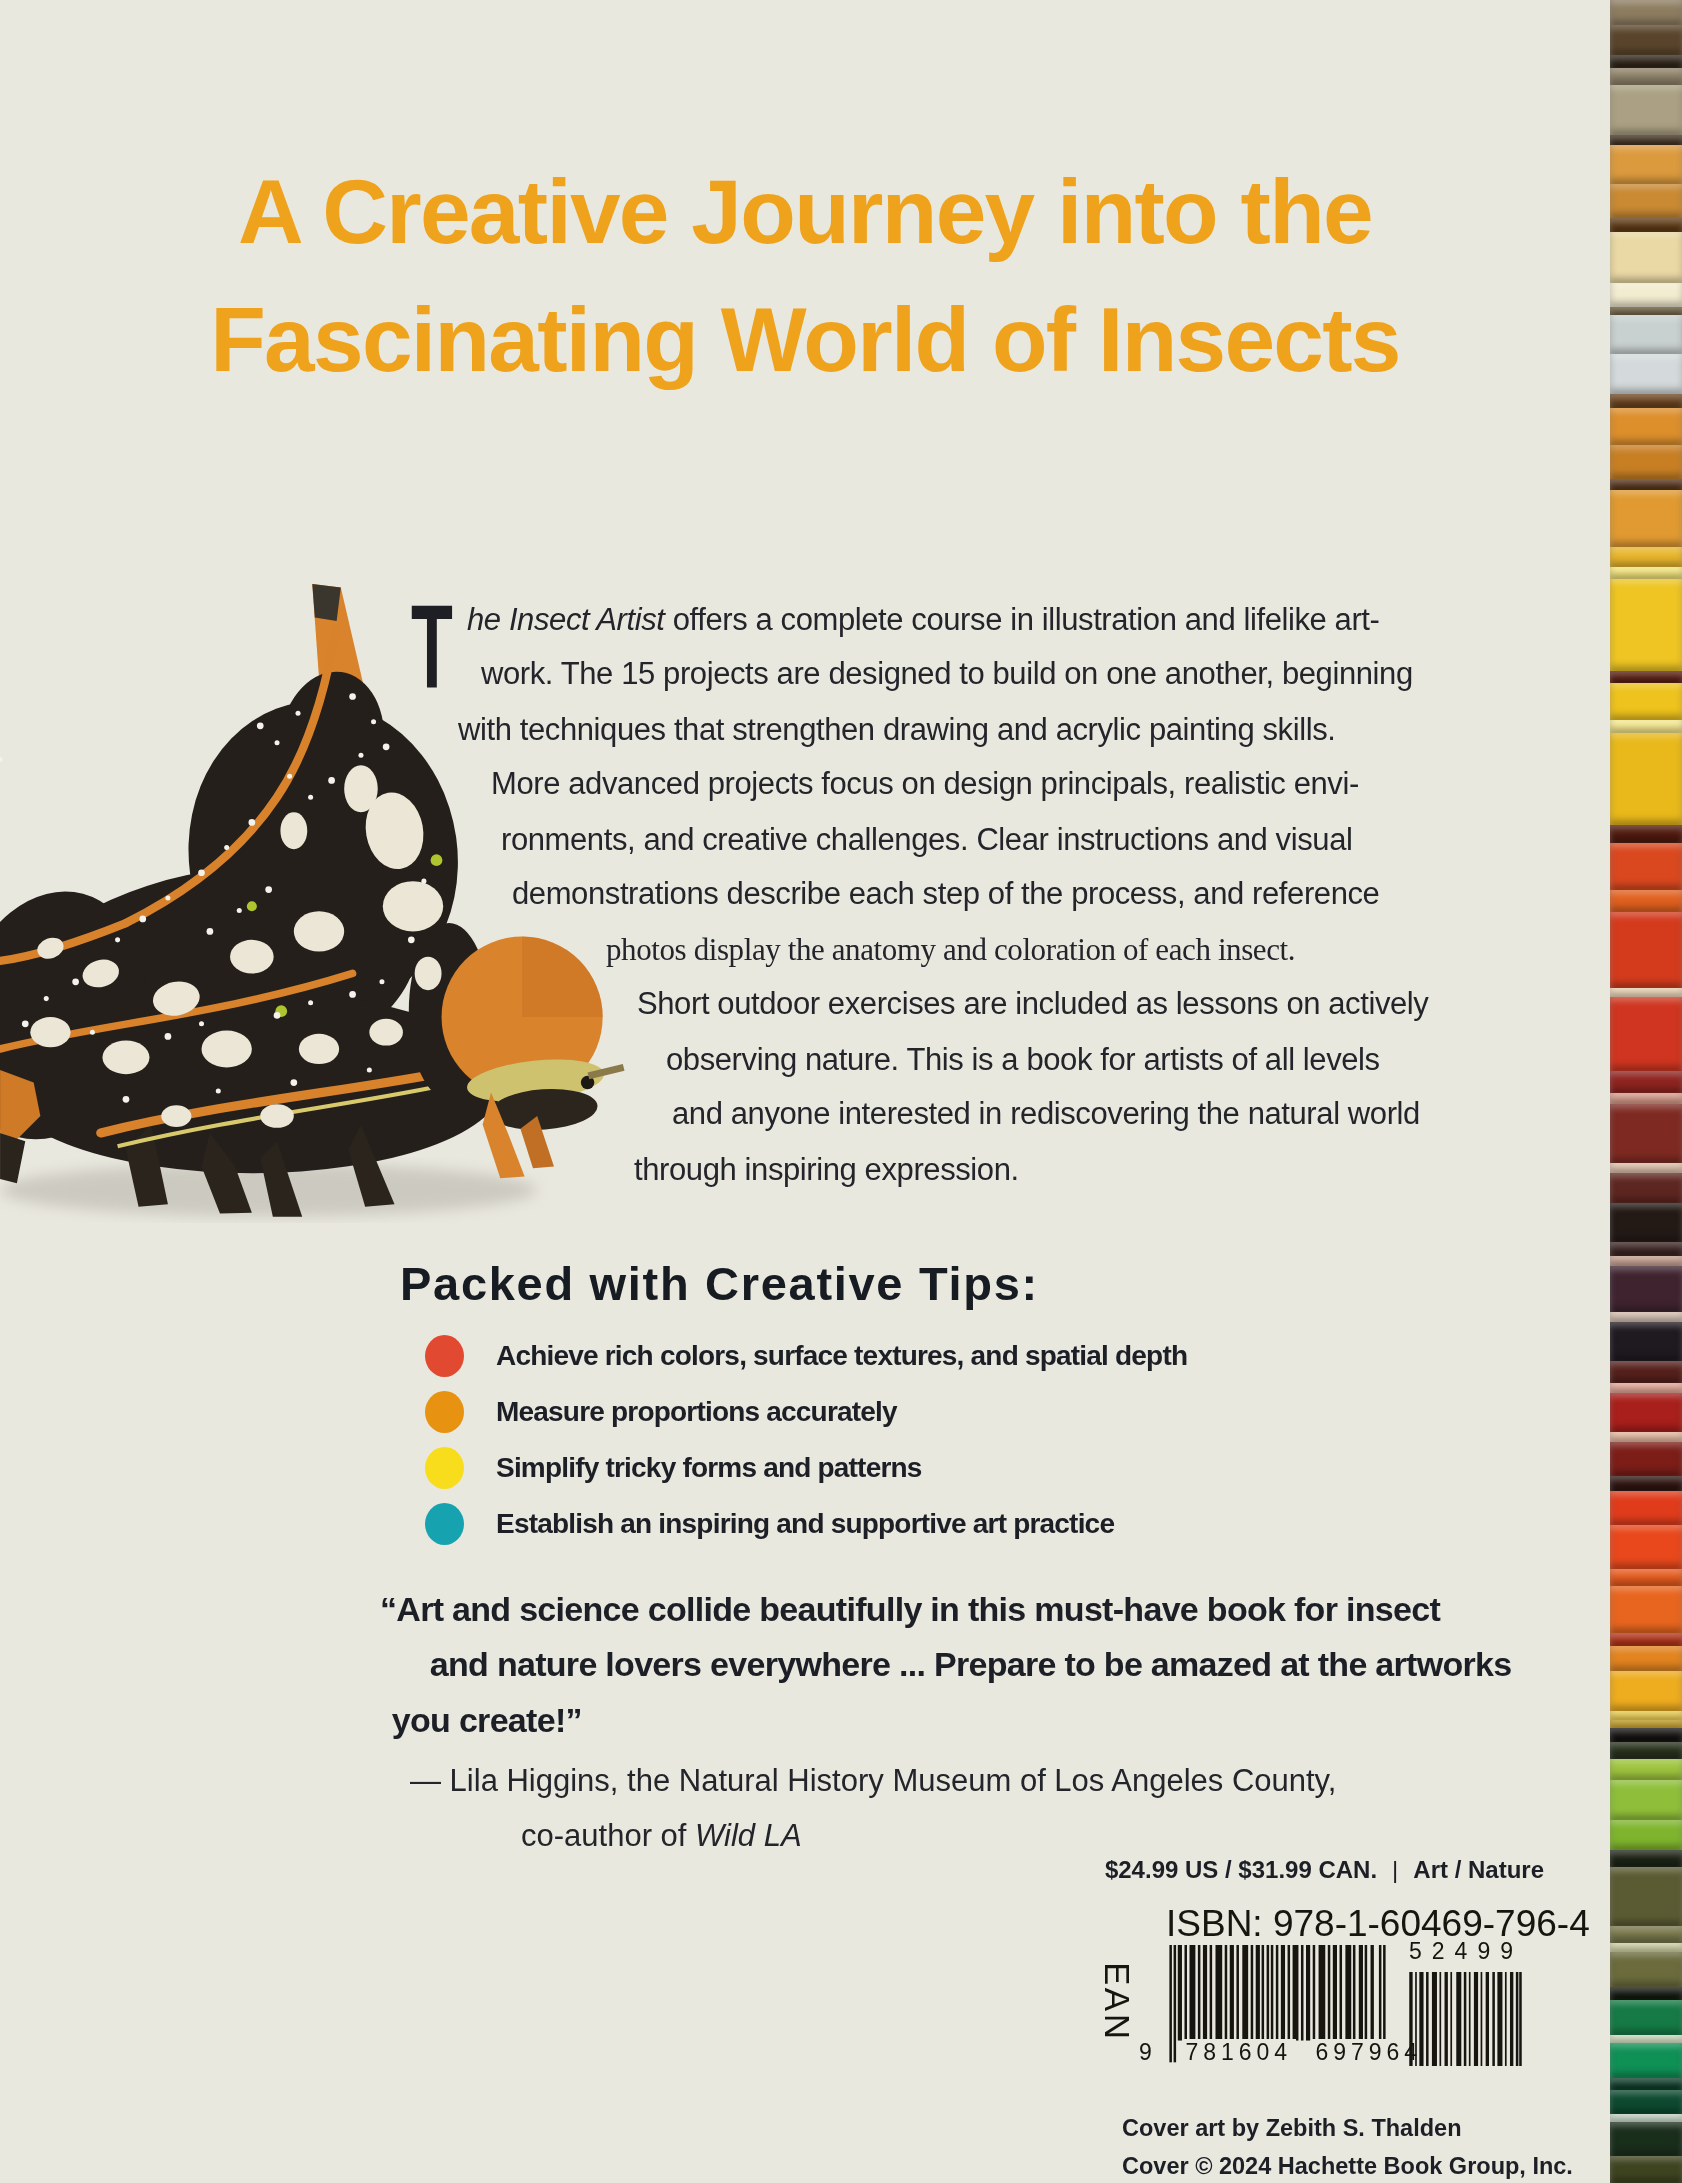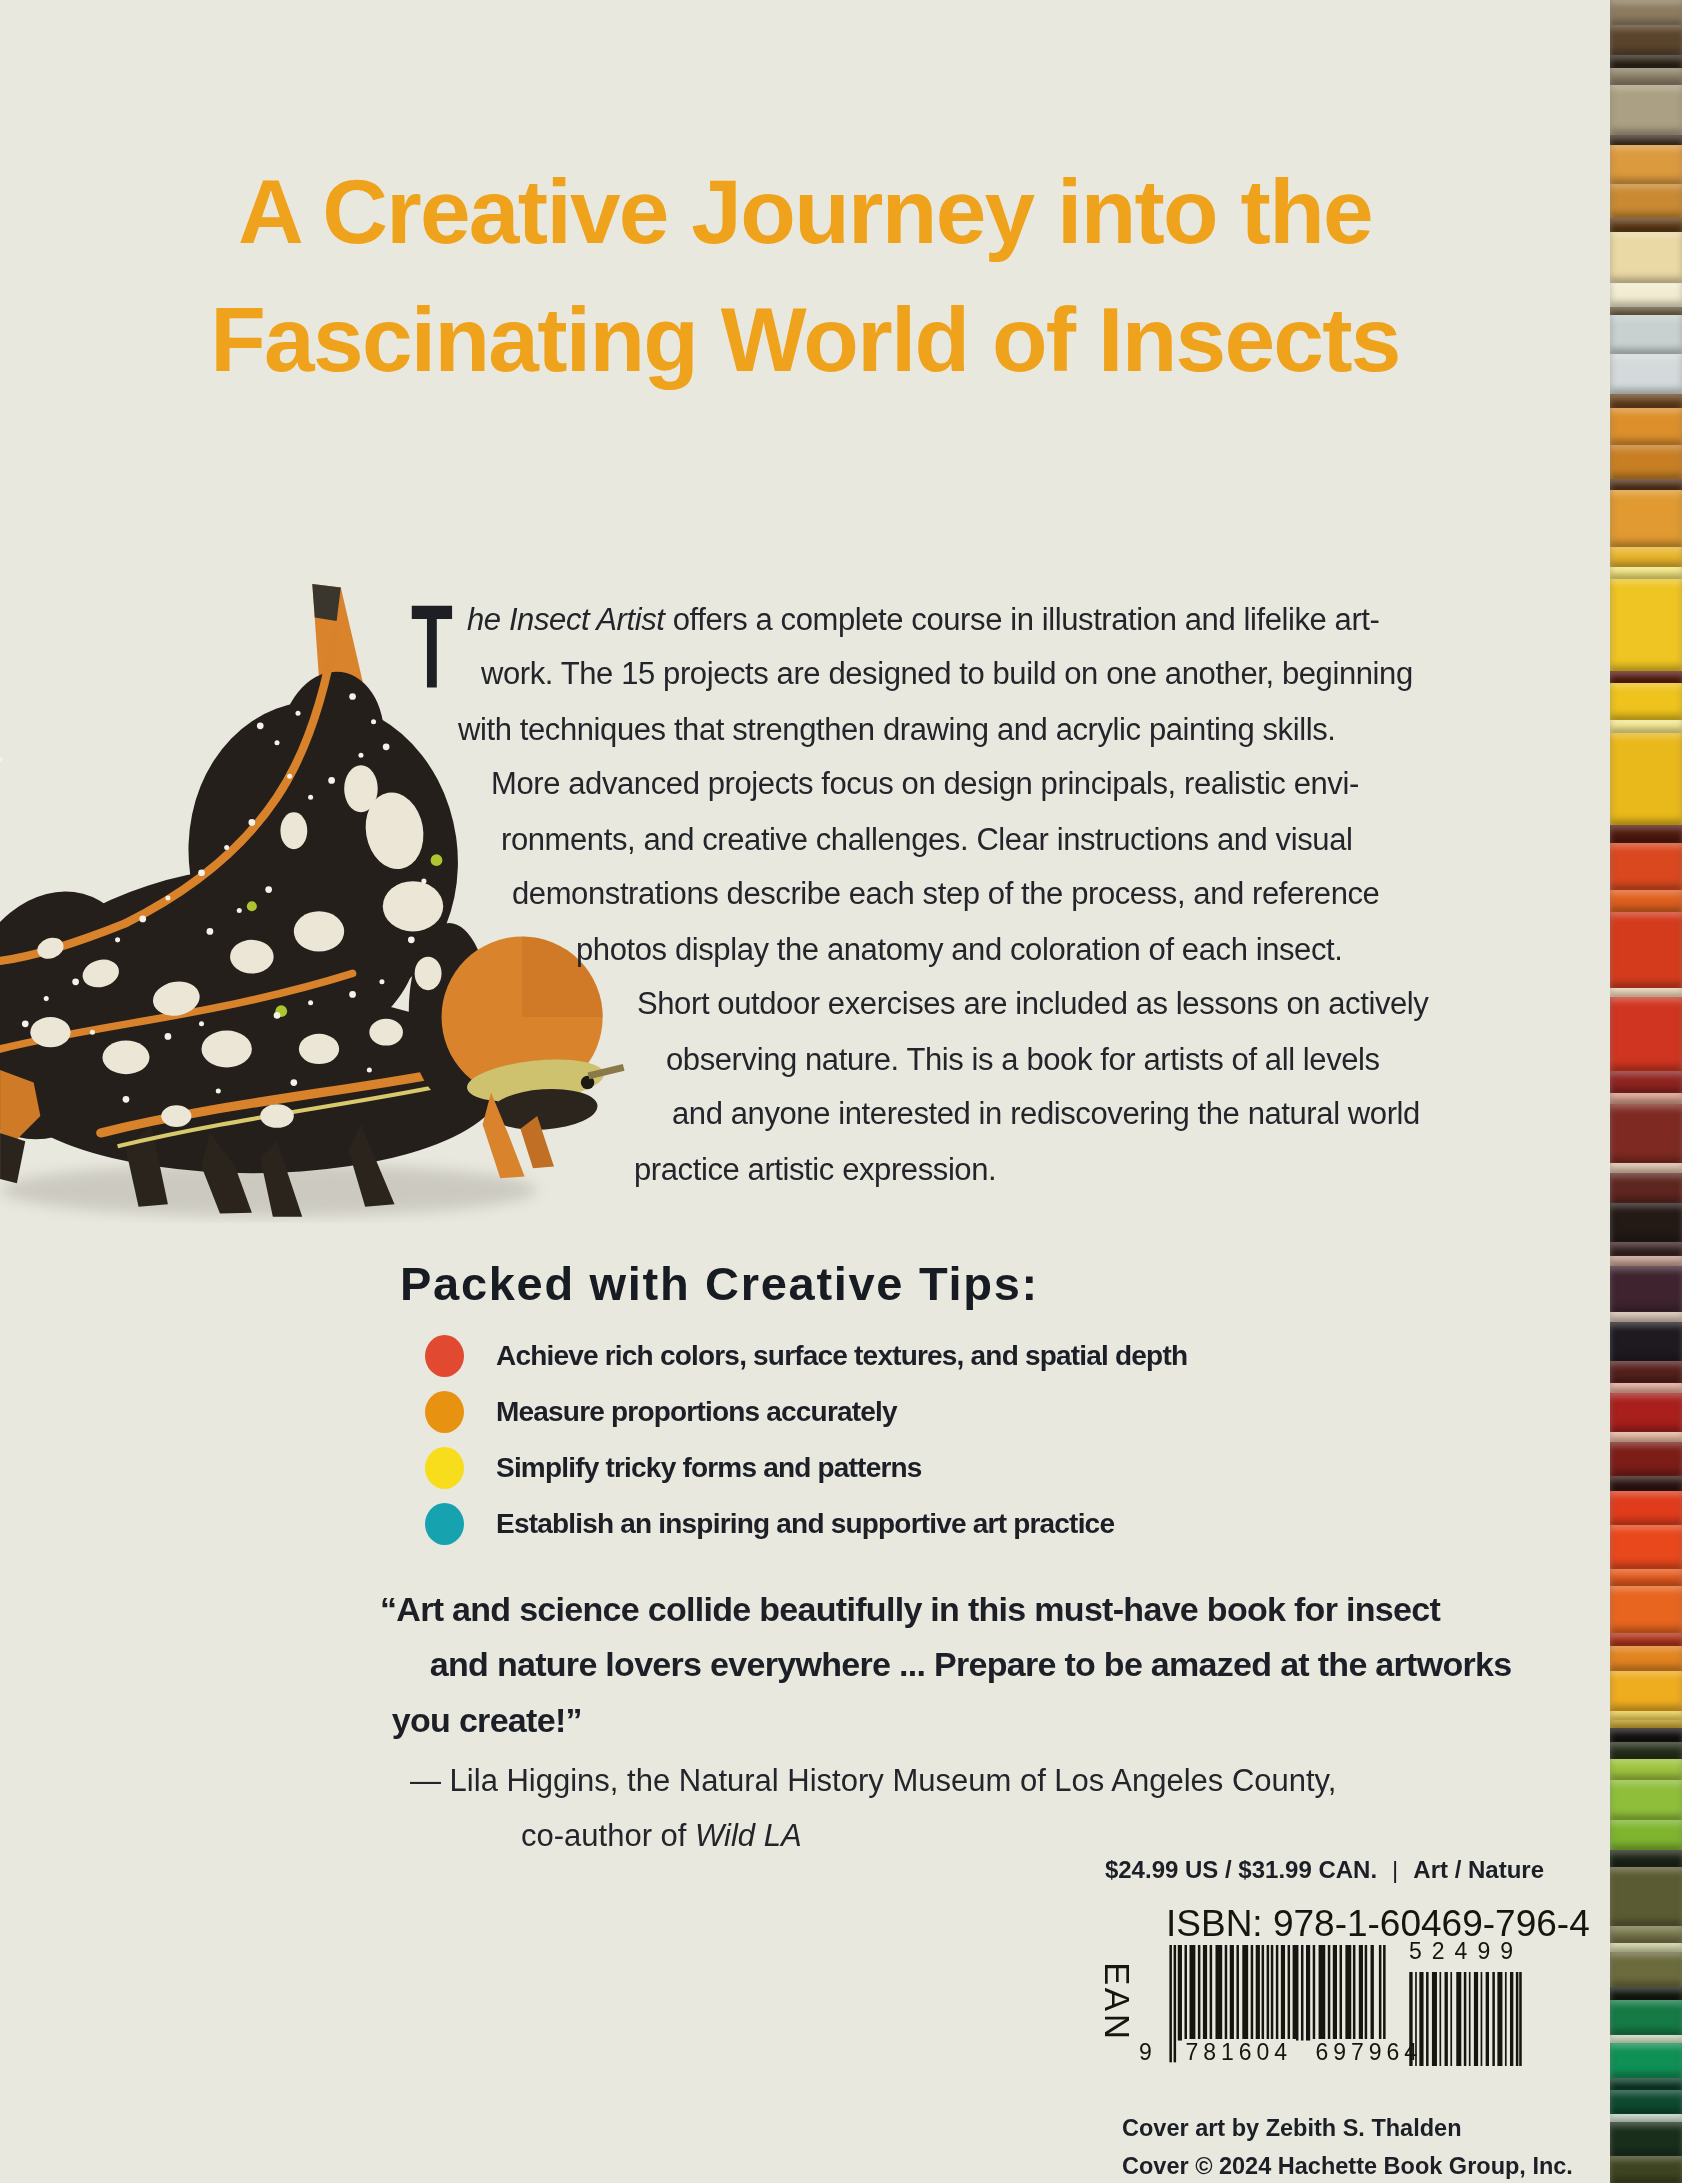--- a/index.html
+++ b/index.html
@@ -16,21 +16,21 @@
   
   .intro{position:absolute;top:601px;left:0;width:1610px;height:621px;font-size:31px;letter-spacing:-0.4px;color:#23252b;}
   .intro-line{position:absolute;white-space:nowrap;line-height:34px;}
   .dropcap{position:absolute;left:411px;top:588px;font-size:118px;line-height:1;font-weight:bold;color:#1d1f24;transform:scaleX(.58);transform-origin:left top;}
   .l1{left:467px;top:1.7px;}
   .l2{left:481px;top:56px;}
   .l3{left:458px;top:112px;}
   .l4{left:491px;top:166px;}
   .l5{left:501px;top:222px;}
   .l6{left:512px;top:276px;}
-  .l7{left:576px;top:332px;}
+  .l7{left:606px;top:332px;font-family:Liberation Serif, serif;}
   .l8{left:637px;top:386px;}
   .l9{left:666px;top:442px;}
   .l10{left:672px;top:496px;}
   .l11{left:634px;top:552px;}
   .it{font-style:italic;}
 
   
   .caterpillar{position:absolute;left:0;top:579px;width:638px;height:663px;}
 
   
@@ -191,21 +191,21 @@
     <div class="intro-line l1"><span class="it">he Insect Artist</span><span> offers a complete course in illustration and lifelike art-</span></div>
     <div class="intro-line l2">work. The 15 projects are designed to build on one another, beginning</div>
     <div class="intro-line l3">with techniques that strengthen drawing and acrylic painting skills.</div>
     <div class="intro-line l4">More advanced projects focus on design principals, realistic envi-</div>
     <div class="intro-line l5">ronments, and creative challenges. Clear instructions and visual</div>
     <div class="intro-line l6">demonstrations describe each step of the process, and reference</div>
     <div class="intro-line l7">photos display the anatomy and coloration of each insect.</div>
     <div class="intro-line l8">Short outdoor exercises are included as lessons on actively</div>
     <div class="intro-line l10">and anyone interested in rediscovering the natural world</div>
     <div class="intro-line l9">observing nature. This is a book for artists of all levels</div>
-    <div class="intro-line l11">practice artistic expression.</div>
+    <div class="intro-line l11">through inspiring expression.</div>
   </div>
 
   <div class="tips-heading">Packed with Creative Tips:</div>
   <div class="tips-list">
     <div class="tip-row">
       <span class="tip-dot" style="background-color: rgb(225, 74, 49);"></span>
       <span class="tip-text">Achieve rich colors, surface textures, and spatial depth</span>
     </div>
     <div class="tip-row">
       <span class="tip-dot" style="background-color: rgb(231, 146, 16);"></span>

